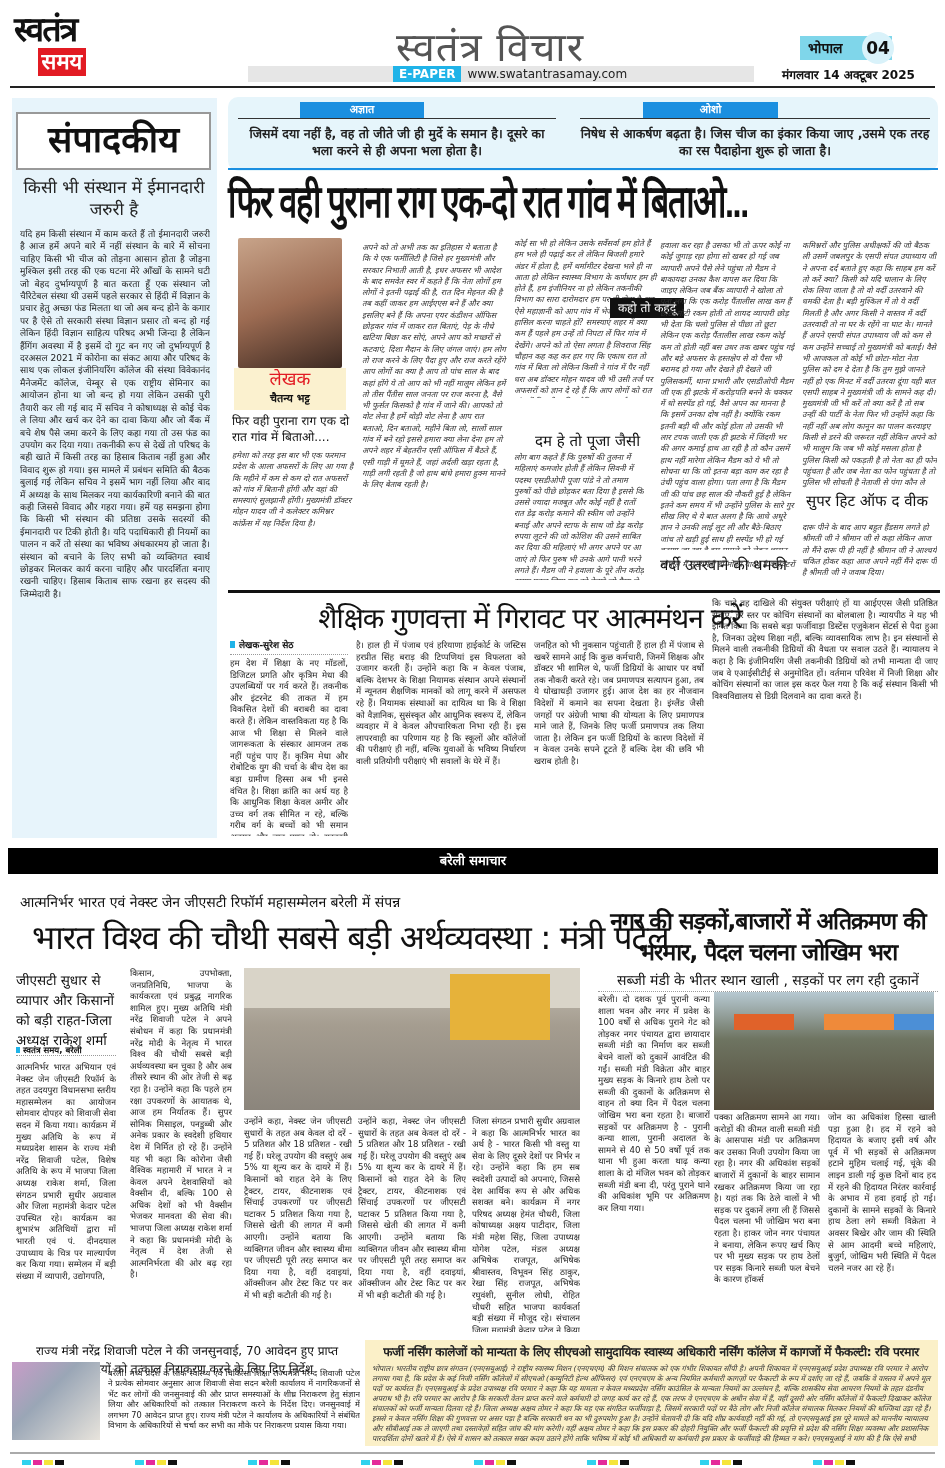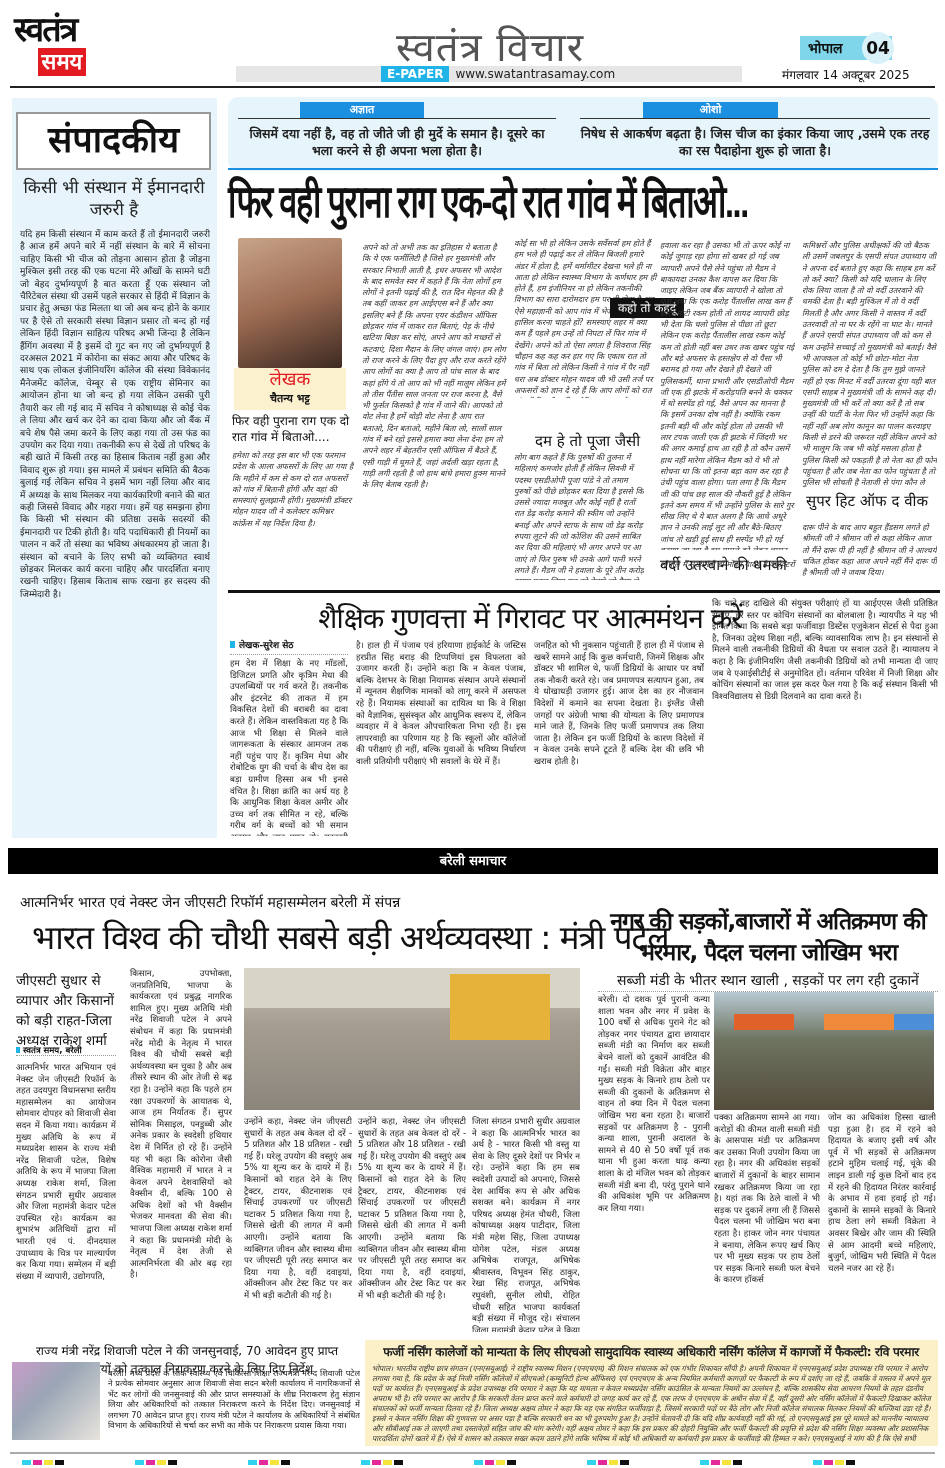--- a/index.html
+++ b/index.html
@@ -2,26 +2,26 @@
 <html><head>
 <meta charset="utf-8">
 <style>
 *{box-sizing:border-box;margin:0;padding:0}
 body{width:945px;height:1468px;background:#fff;font-family:"DejaVu Sans",sans-serif;color:#111;position:relative;overflow:hidden}
 .abs{position:absolute}
 .mast-logo{left:14px;top:10px;width:82px;height:70px}
 .logo-top{font-family:"DejaVu Serif",serif;font-weight:bold;font-size:34px;line-height:38px;color:#111;letter-spacing:-2px}
 .logo-bot{background:#e21b23;color:#fff;font-weight:bold;font-size:22px;line-height:28px;text-align:center;width:48px;margin-left:24px}
 .mast-title{left:300px;top:18px;width:380px;text-align:center;font-family:"DejaVu Sans",sans-serif;font-size:40px;color:#555;letter-spacing:1px}
-.mast-bar{left:236px;top:66px;width:506px;height:16px;background:#e6e6e6;font-size:12px;line-height:16px}
+.mast-bar{left:248px;top:66px;width:506px;height:16px;background:#e6e6e6;font-size:12px;line-height:16px}
 .epaper{display:inline-block;background:#1fb3e8;color:#fff;padding:0 6px;margin-left:145px;font-weight:bold}
 .site{display:inline-block;margin-left:6px;color:#222}
 .city-box{left:800px;top:36px;width:92px;height:24px;background:#7fd6ea;font-size:14px;font-weight:bold;line-height:24px;padding-left:8px}
 .page-num{left:862px;top:32px;width:32px;height:32px;border-radius:50%;background:#d9f2fa;font-weight:bold;font-size:17px;line-height:32px;text-align:center}
-.date{left:782px;top:66px;width:140px;font-size:12px;font-weight:normal}
+.date{left:782px;top:66px;width:140px;font-size:12px;font-weight:bold}
 .mast-rule{left:10px;top:86px;width:925px;height:2px;background:#222}
 
 .left-col{left:12px;top:98px;width:205px;height:740px;background:#e7f4fb}
 .sampadkiya{left:16px;top:112px;width:195px;height:58px;border:2px solid #999;background:#fff;font-size:36px;font-weight:bold;text-align:center;line-height:52px}
 .edit-head{left:20px;top:176px;width:188px;font-size:17px;text-align:center;line-height:22px;color:#222}
 .body-text{font-size:9px;line-height:12.4px;color:#222;text-align:justify}
 .edit-body{left:20px;top:228px;width:190px;height:610px;overflow:hidden}
 
 .quote-box{left:228px;top:97px;width:710px;height:74px;background:#e6f5fb;border-radius:10px}
 .q-tag{height:16px;background:#1b8fe0;color:#fff;font-size:11px;text-align:center;line-height:16px;font-weight:bold}

